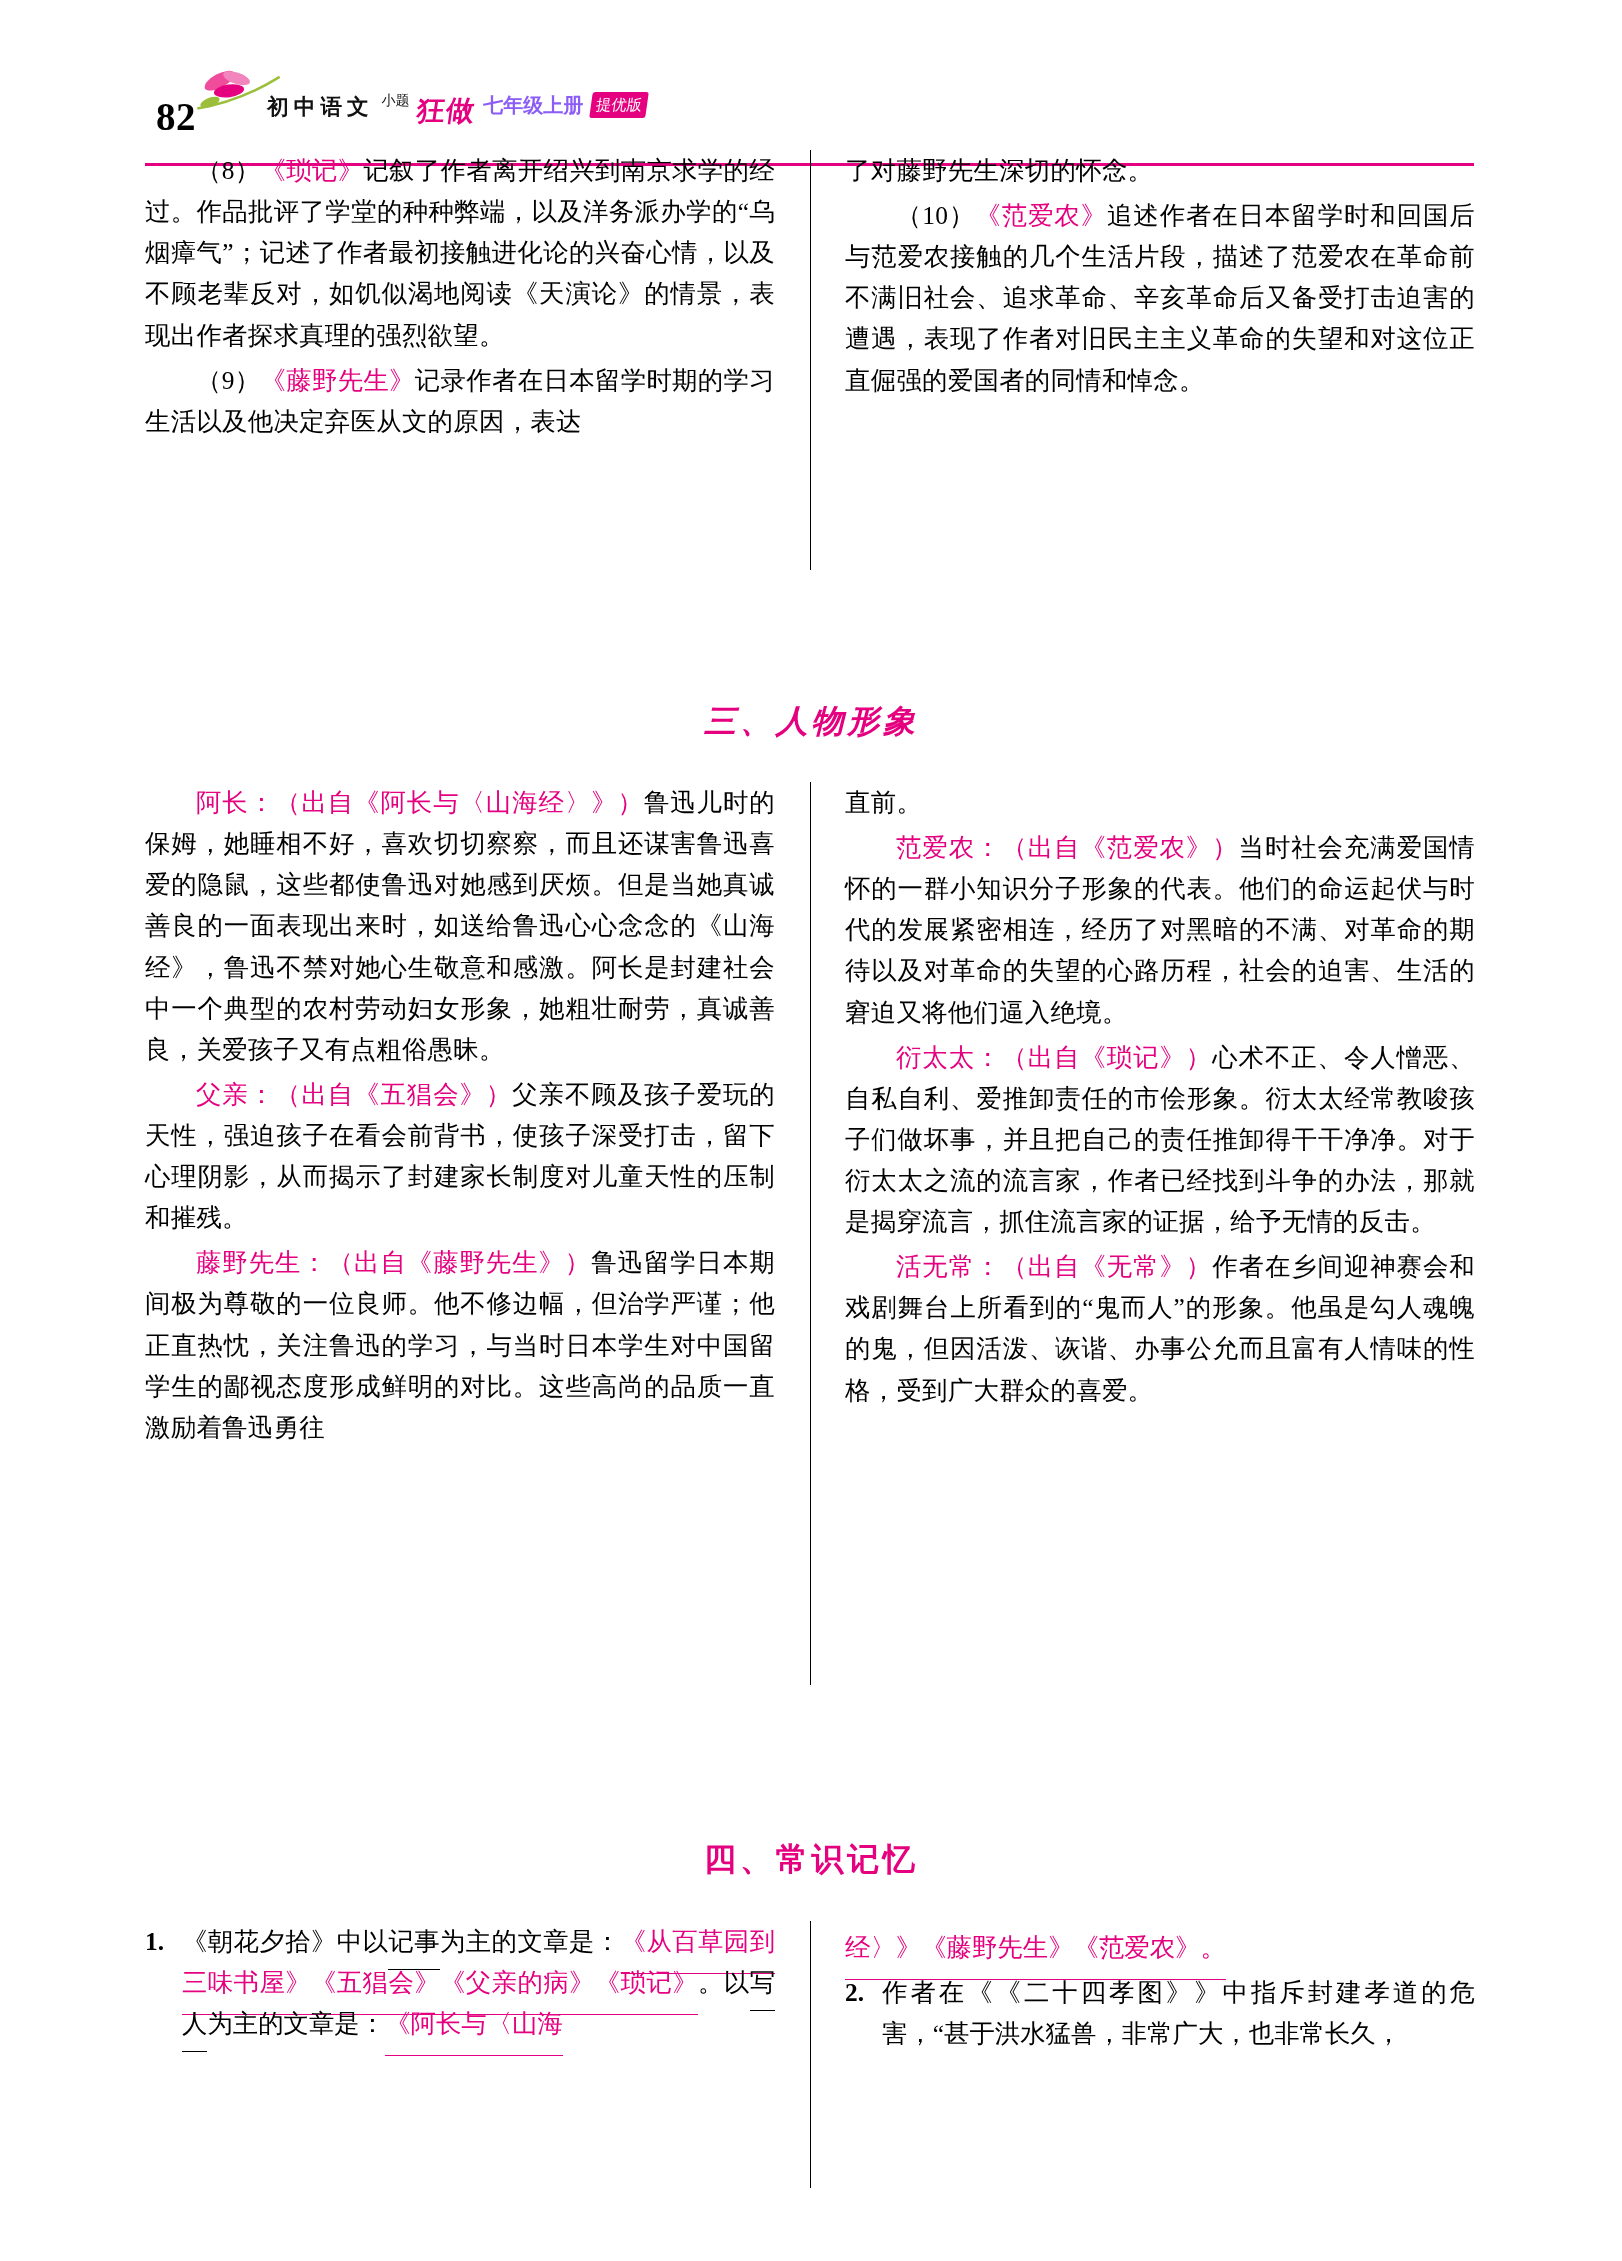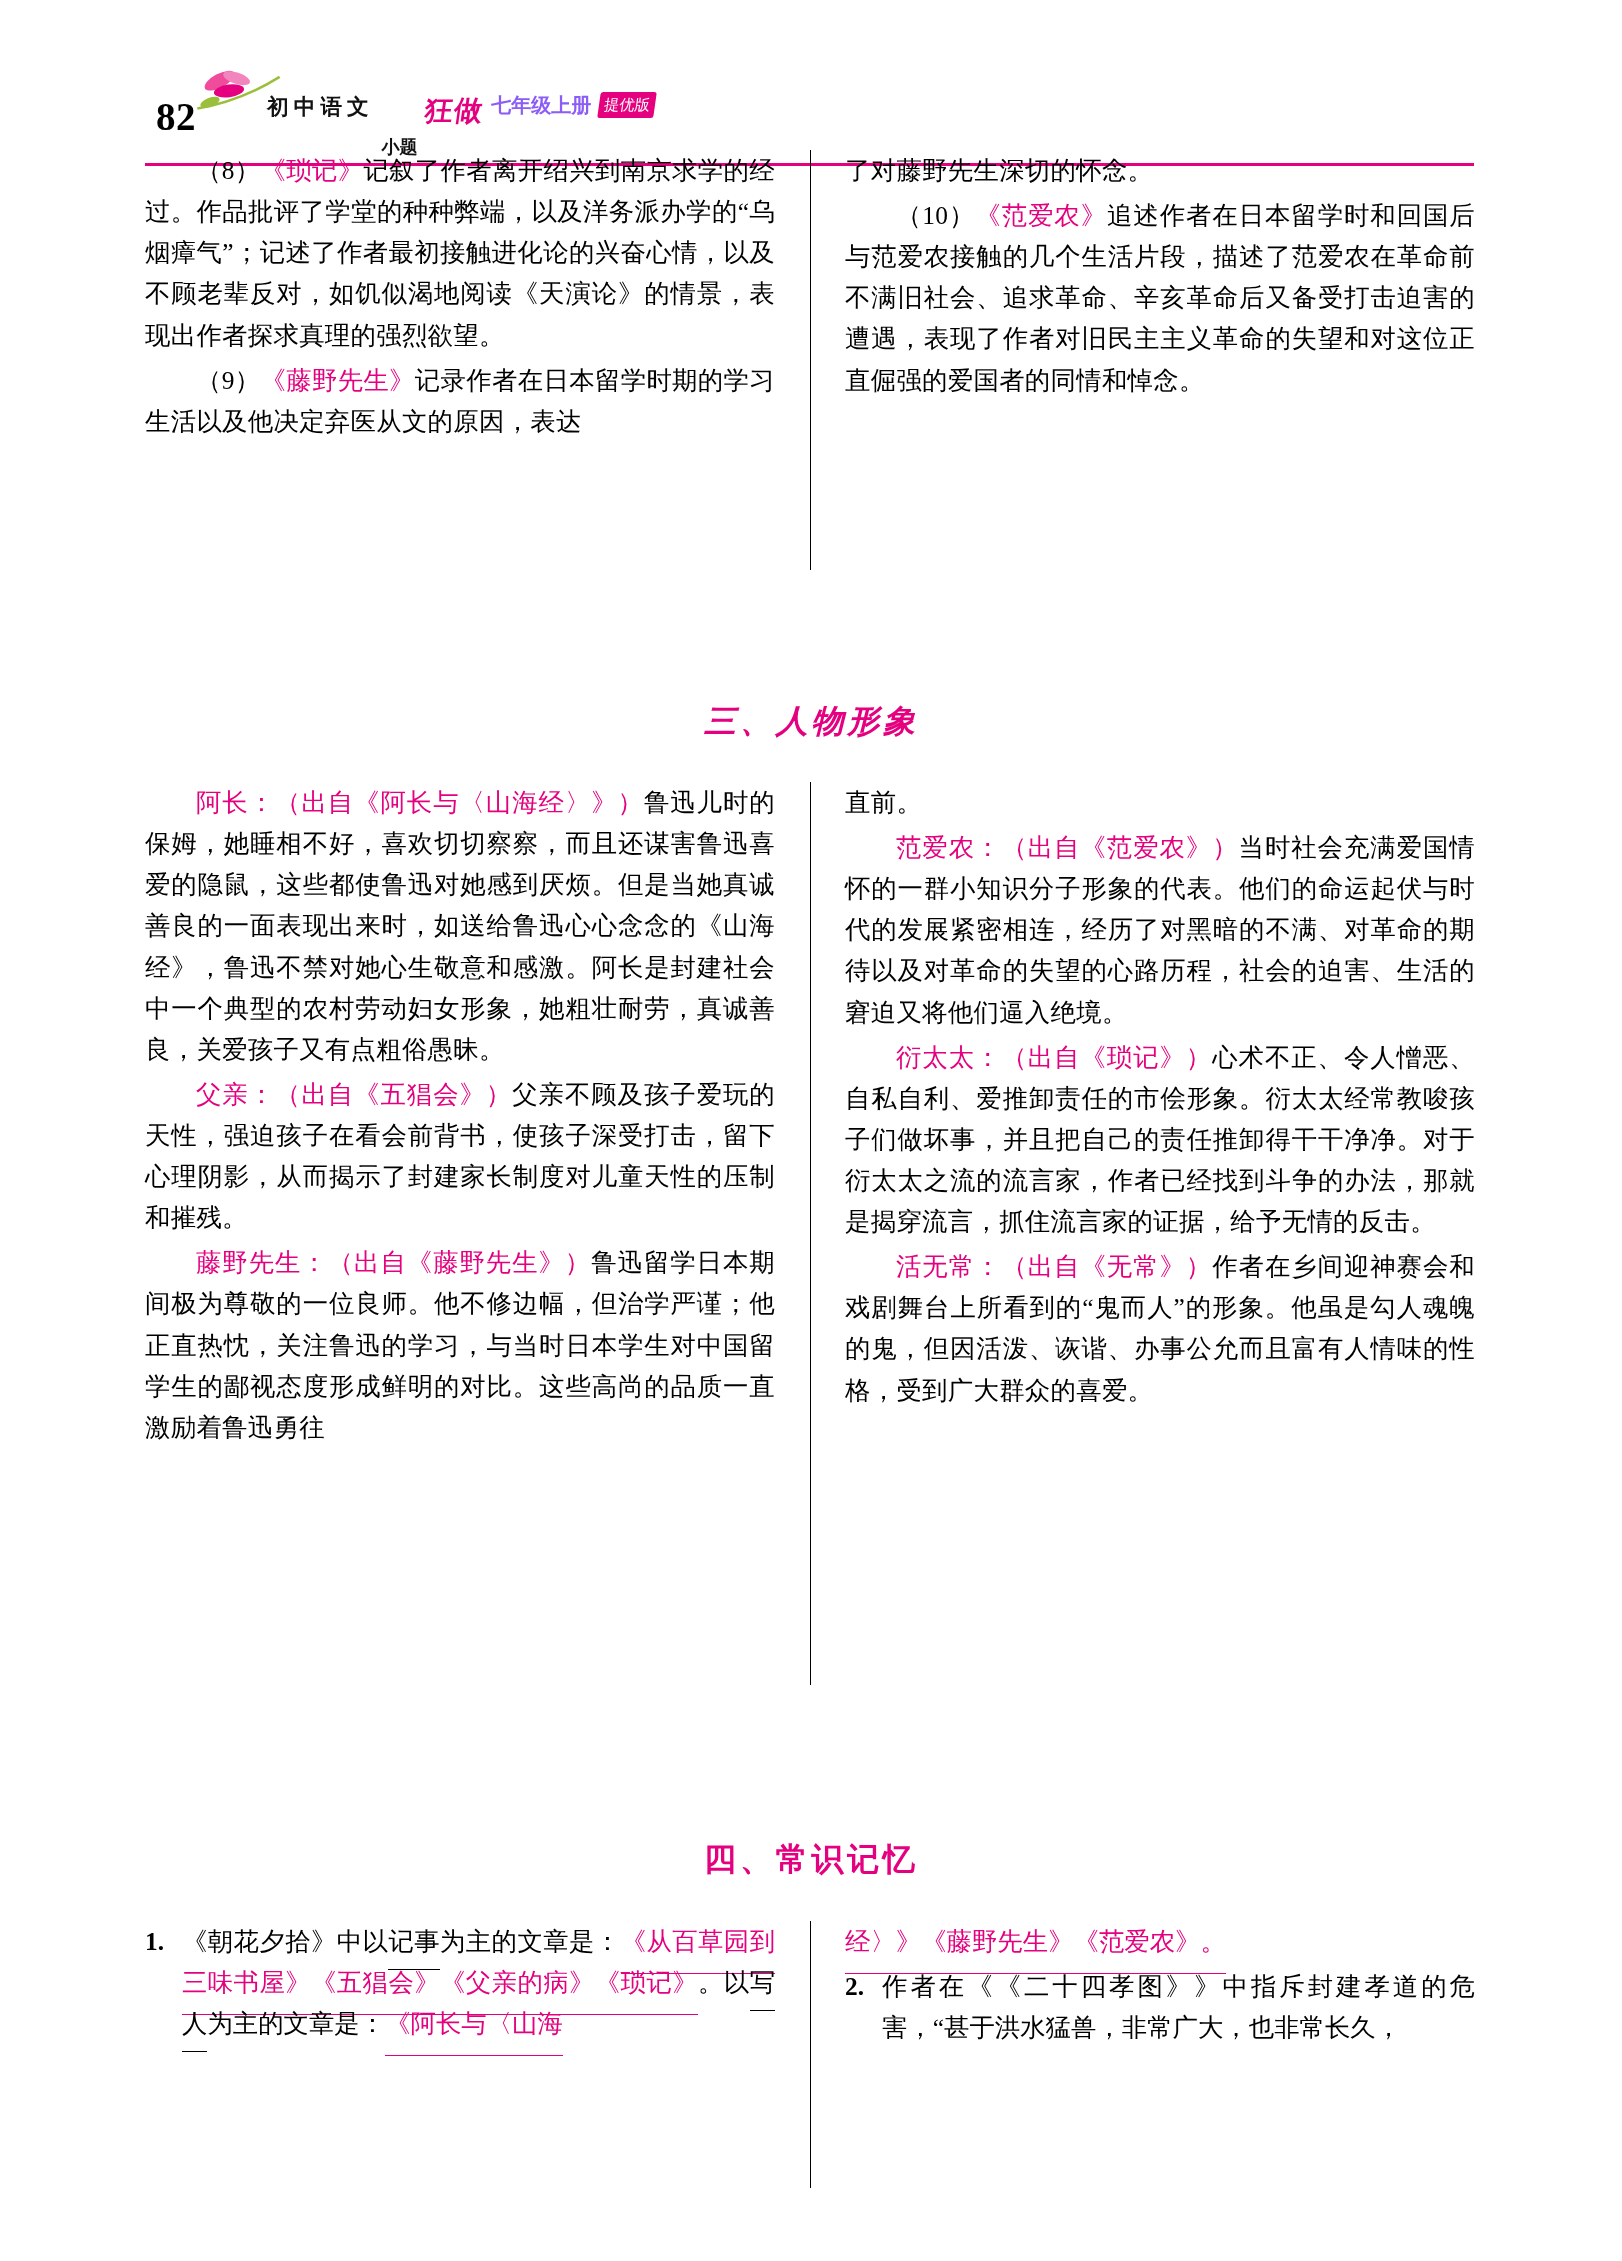--- a/index.html
+++ b/index.html
@@ -50,25 +50,24 @@
     gap: 7.6px;
   }
   .brand-sub {
     font-size: 21.6px;
     font-family: "Liberation Sans", sans-serif;
     color: #111;
     letter-spacing: 5.1px;
     font-weight: 600;
   }
   .brand-small {
-    font-size: 18px;
+    font-size: 14px;
     font-family: "Liberation Sans", sans-serif;
     color: #111;
-    font-weight: 700;
-    margin-top: 43px;
+    font-weight: 400;
   }
   .brand-main {
     font-size: 28px;
     font-weight: 900;
     color: #e4007f;
     font-family: "Liberation Sans", sans-serif;
     transform: skewX(-8deg);
     letter-spacing: 1.3px;
   }
   .brand-grade {
@@ -259,21 +258,21 @@
     <div class="col-divider" style="left:665px; top:0; height:267px;"></div>
 
     <div class="col col-left" style="top:0;">
       <ul class="numlist">
         <li>
           <span class="num">1.</span><span>《朝花夕拾》中以</span><span class="uline">记事</span><span>为主的文章是：</span><span class="pink-u">《从百草园到三味书屋》《五猖会》《父亲的病》《琐记》</span><span>。以</span><span class="uline">写人</span><span>为主的文章是：</span><span class="pink-u">《阿长与〈山海</span>
         </li>
       </ul>
     </div>
 
-    <div class="col col-right" style="top:0;">
+    <div class="col col-right" style="top:6px;">
       <p class="cont">
         <span class="pink-u">经〉》《藤野先生》《范爱农》。</span>
       </p>
       <ul class="numlist">
         <li>
           <span class="num">2.</span><span>作者在《《二十四孝图》》中指斥封建孝道的危害，</span><span>“甚于洪水猛兽，非常广大，也非常长久，</span>
         </li>
       </ul>
     </div>
   </div>

